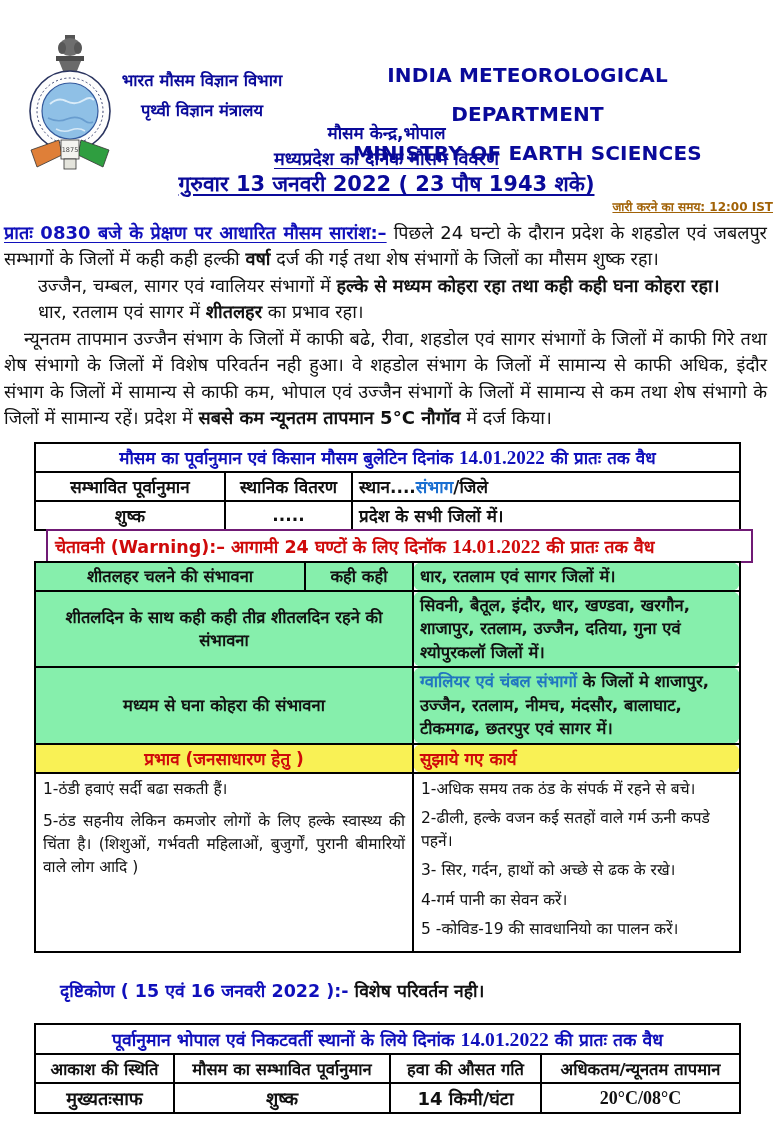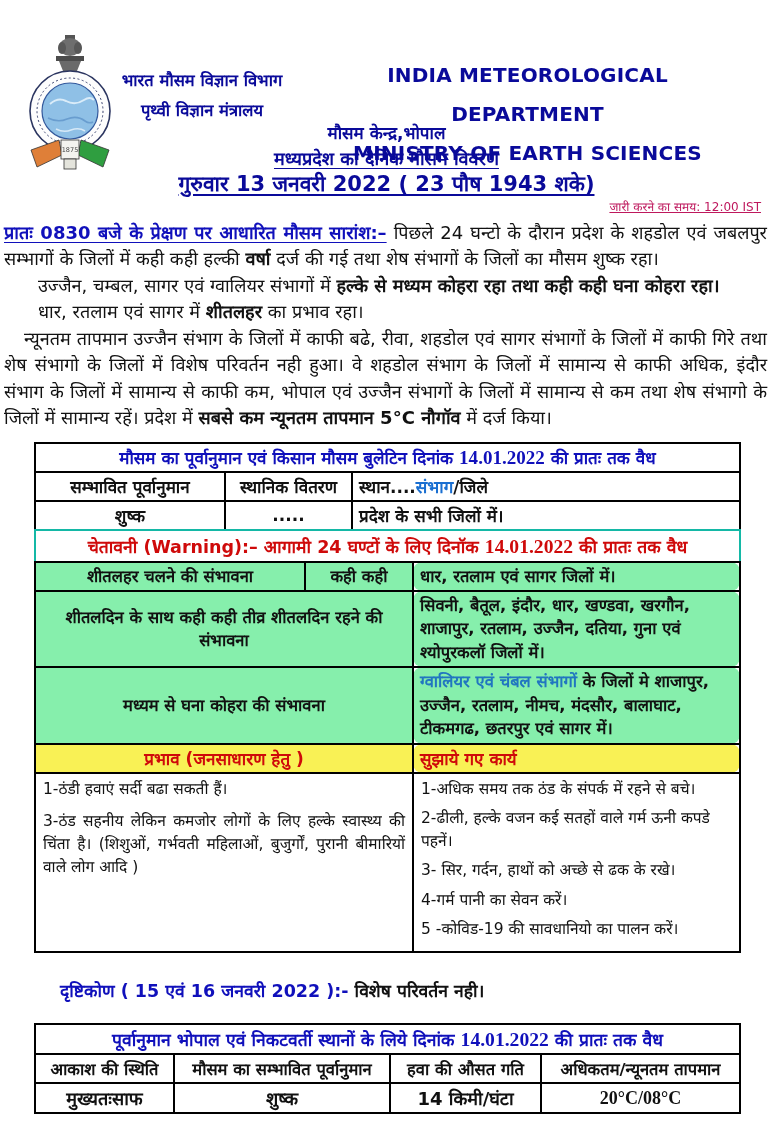--- a/index.html
+++ b/index.html
@@ -11,21 +11,21 @@
   .header{position:relative;height:218px;}
   .logo{position:absolute;left:28px;top:34px;width:84px;height:152px;}
   .dept-hi{position:absolute;left:112px;top:66px;width:180px;text-align:center;
     color:#0a0a9a;font-weight:bold;font-size:16.5px;line-height:1.8;}
   .dept-en{position:absolute;left:315px;top:56px;width:425px;text-align:center;
     color:#0a0a9a;font-weight:bold;font-size:20px;line-height:1.95;letter-spacing:.2px;}
   .c-title{position:absolute;left:0;width:100%;text-align:center;color:#0a0a9a;font-weight:bold;}
   .office{top:121px;font-size:17px;}
   .subtitle{top:146px;font-size:18px;text-decoration:underline;text-underline-offset:3px;}
   .dateline{top:169px;font-size:21px;text-decoration:underline;text-underline-offset:3px;}
-  .issue{position:absolute;right:12px;top:198px;color:#be185d;font-weight:normal;font-size:12px;
+  .issue{position:absolute;right:0;top:198px;color:#a16207;font-weight:bold;font-size:12px;
     text-decoration:underline;}
   
   .summary{margin:2px 6px 0 4px;font-size:18px;line-height:1.47;text-align:justify;}
   .s-head{color:#1010bb;font-weight:bold;text-decoration:underline;text-underline-offset:3px;}
   .para{margin:0;}
   .ind{text-indent:34px;}
   .ind2{text-indent:20px;}
   b{font-weight:bold;}
   
   table{border-collapse:collapse;table-layout:fixed;margin-left:34px;width:705px;}
@@ -33,22 +33,22 @@
   .ttl{color:#1010bb;font-weight:bold;text-align:center;font-size:17.5px;padding:2px 4px;}
   .serif{font-family:"Liberation Serif","DejaVu Serif",serif;font-size:1.12em;}
   .bl{color:#1010bb;font-weight:bold;}
   
   .t1{margin-top:10px;}
   .t1 td{font-size:17px;font-weight:bold;}
   .cc{text-align:center;}
   .cl{text-align:left;border-radius:9px;}
   .blue-run{color:#1a6fd1;}
   
-  .warnrow{margin-left:34px;width:689px;border:2px solid #14b8a6;margin-top:-2px;
-    color:#cf0a0a;font-weight:bold;font-size:17.5px;padding:3px 7px;text-align:center;}
+  .warnrow{margin-left:46px;width:689px;border:2px solid #701a75;margin-top:-2px;
+    color:#cf0a0a;font-weight:bold;font-size:17.5px;padding:3px 7px;}
   .warnrow .serif{color:#cf0a0a;}
   
   .t2{margin-top:-2px;}
   .t2 td{background:#86efac;font-weight:bold;font-size:16.5px;line-height:1.42;}
   .teal{color:#2176c0;}
   
   .t3{margin-top:-2px;}
   .t3 .hd{background:#f9f155;color:#cf0a0a;font-weight:bold;font-size:17px;}
   .t3 .bd{font-size:15.5px;line-height:1.5;vertical-align:top;padding:4px 7px;margin-top:21px;}
   .t3 .bd .item{margin-bottom:9px;text-align:justify;}
@@ -183,21 +183,21 @@
         <col style="width:327px">
       </colgroup>
     <tbody>
         <tr>
       <td class="hd cc">प्रभाव (जनसाधारण हेतु )</td>
       <td class="hd cl">सुझाये गए कार्य</td>
     </tr>
     <tr>
       <td class="bd">
         <div class="item">1-ठंडी हवाएं सर्दी बढा सकती हैं।</div>
-        <div class="item">3-ठंड सहनीय लेकिन कमजोर लोगों के लिए हल्के स्वास्थ्य की चिंता है। (शिशुओं, गर्भवती महिलाओं, बुजुर्गों, पुरानी बीमारियों वाले लोग आदि )</div>
+        <div class="item">5-ठंड सहनीय लेकिन कमजोर लोगों के लिए हल्के स्वास्थ्य की चिंता है। (शिशुओं, गर्भवती महिलाओं, बुजुर्गों, पुरानी बीमारियों वाले लोग आदि )</div>
       </td>
       <td class="bd">
         <div class="line">1-अधिक समय तक ठंड के संपर्क में रहने से बचे।</div>
         <div class="line">2-ढीली, हल्के वजन कई सतहों वाले गर्म ऊनी कपडे पहनें।</div>
         <div class="line">3- सिर, गर्दन, हाथों को अच्छे से ढक के रखे।</div>
         <div class="line">4-गर्म पानी का सेवन करें।</div>
         <div class="line">5 -कोविड-19 की सावधानियो का पालन करें।</div>
       </td>
     </tr>
   </tbody>

